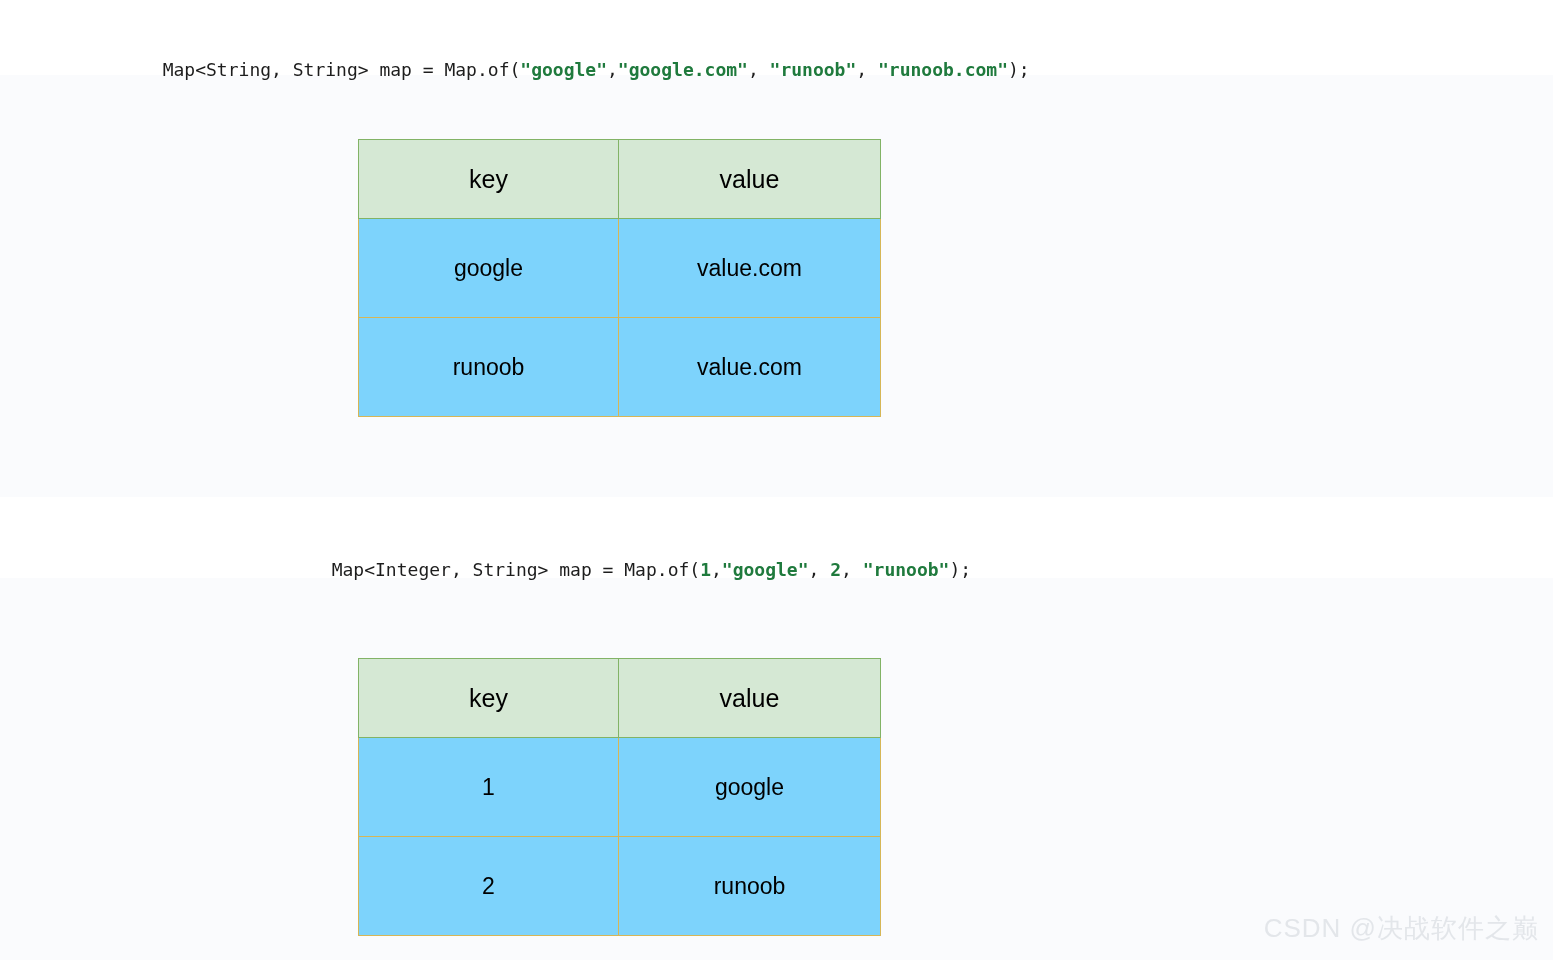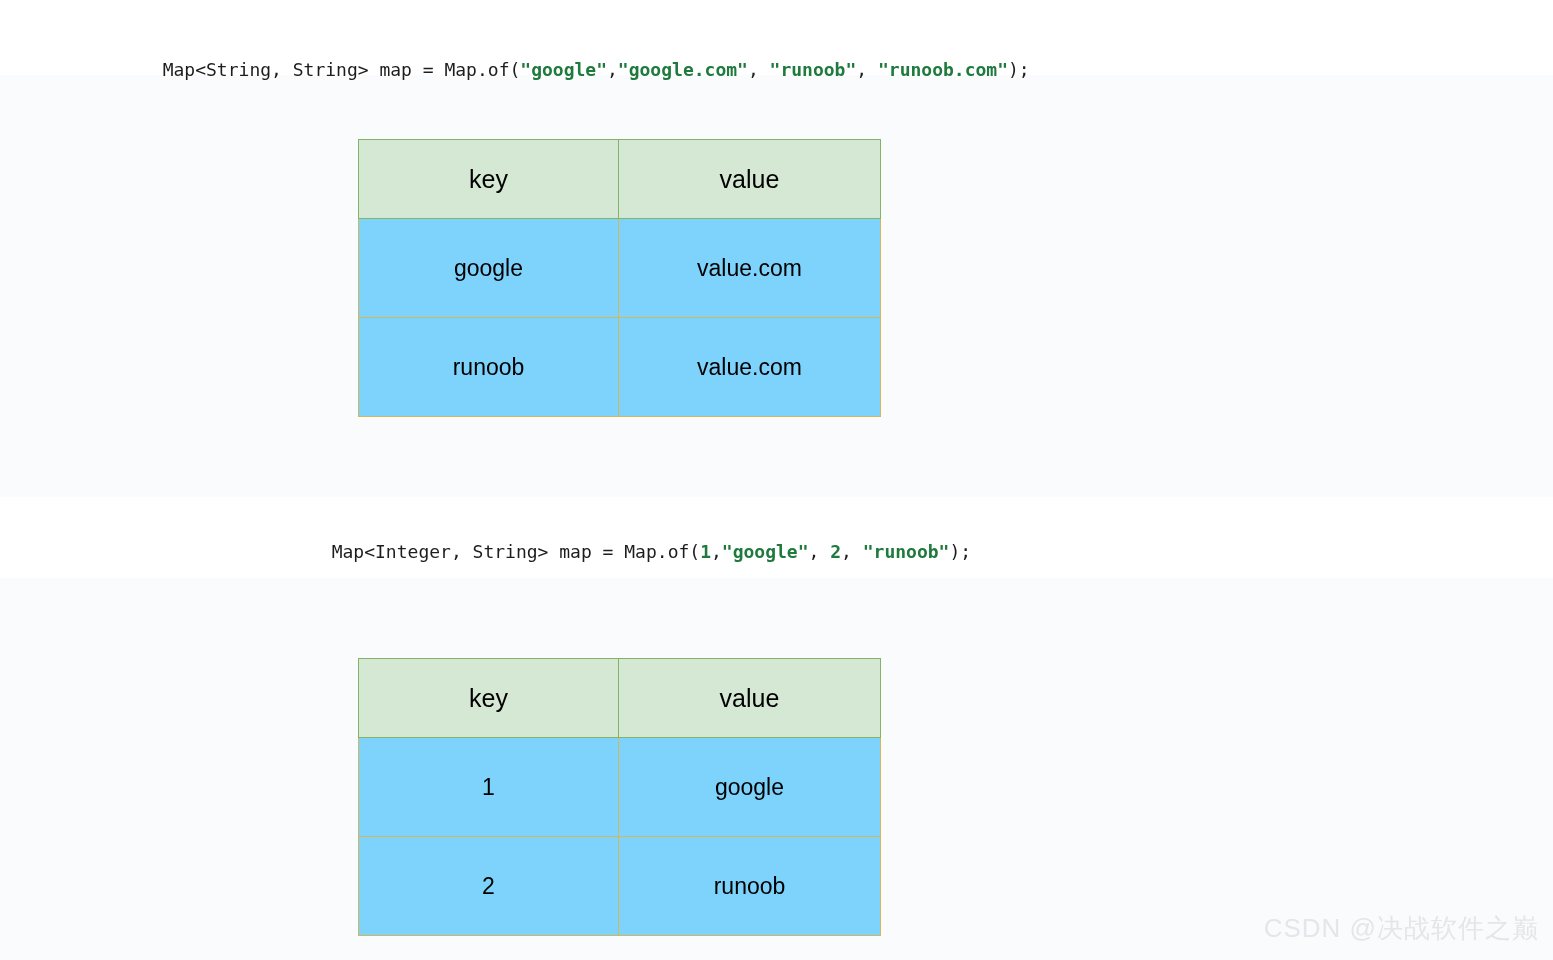--- a/index.html
+++ b/index.html
@@ -34,21 +34,21 @@
   .code-line {
     position: absolute;
     font-family: "DejaVu Sans Mono", "Liberation Mono", monospace;
     font-size: 18px;
     line-height: 32px;
     letter-spacing: 0px;
     color: #1d1d1d;
     white-space: pre;
   }
   #code-line-1 { left: 141px; top: 22px; }
-  #code-line-2 { left: 310px; top: 504px; }
+  #code-line-2 { left: 310px; top: 522px; }
 
   .tok-plain   { color: #1d1d1d; }
   .tok-string  { color: #1f7a3d; font-weight: bold; }
   .tok-number  { color: #1f7a3d; font-weight: bold; }
 
   
   .kv-table {
     position: absolute;
     border-collapse: collapse;
     table-layout: fixed;

